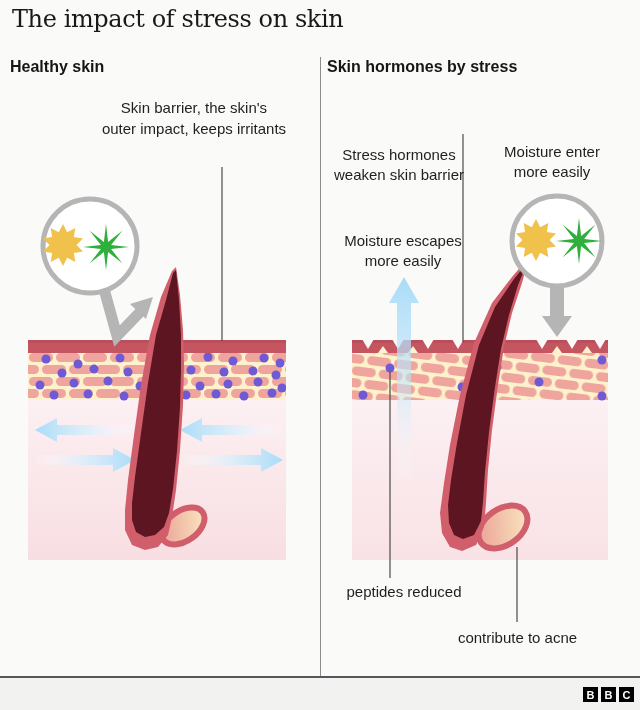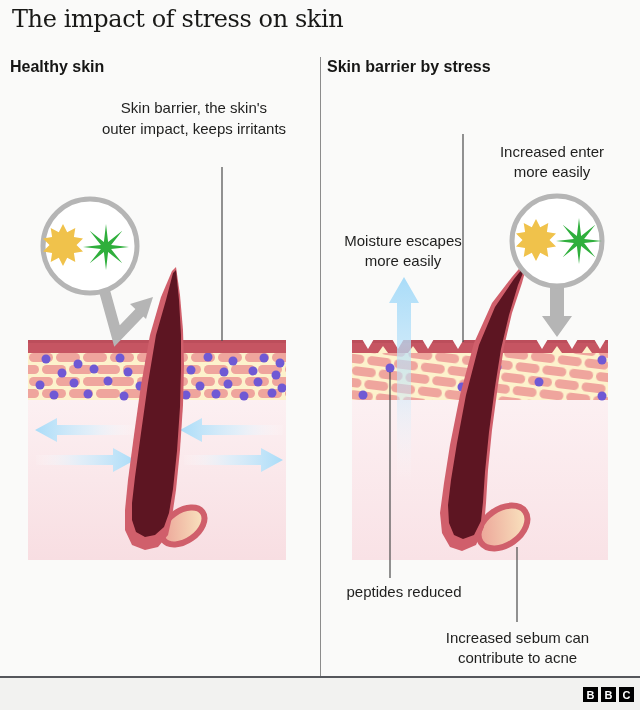--- a/index.html
+++ b/index.html
@@ -53,21 +53,21 @@
   }
 </style>
 </head>
 <body>
 
 <div class="canvas">
 
   <div class="title">The impact of stress on skin</div>
 
   <div class="panel-heading heading-left">Healthy skin</div>
-  <div class="panel-heading heading-right">Skin barrier by stress</div>
+  <div class="panel-heading heading-right">Skin hormones by stress</div>
 
   <div class="divider"></div>
 
   <svg class="layer" style="left:28px; top:255px;" width="258" height="305" viewBox="0 0 258 305">
     <defs>
       <linearGradient id="dermL" x1="0" y1="0" x2="0" y2="1">
         <stop offset="0" stop-color="#fcf0f2"></stop>
           <stop offset="1" stop-color="#f8dee2"></stop>
       </linearGradient>
       <pattern id="brickL" width="54" height="24" patternUnits="userSpaceOnUse" y="97">
@@ -249,34 +249,35 @@
     </g>
 
     <polygon points="404,277 389,303 397,303 397,480 411,480 411,303 419,303" fill="url(#arrUp)"></polygon>
   </svg>
 
   <div class="note note-barrier">
     <span>Skin barrier, the skin's</span>
     <span>outer impact, keeps irritants</span>
   </div>
   <div class="note note-hormones">
+    <span>Stress hormones</span>
+    <span>weaken skin barrier</span>
   </div>
   <div class="note note-irritants">
-    <span>Increased enter</span>
+    <span>Moisture enter</span>
     <span>more easily</span>
   </div>
   <div class="note note-moisture">
     <span>Moisture escapes</span>
     <span>more easily</span>
   </div>
   <div class="note note-peptides">
     <span>peptides reduced</span>
   </div>
   <div class="note note-sebum">
-    <span>Increased sebum can</span>
     <span>contribute to acne</span>
   </div>
 
   <div class="bottom-rule"></div>
   <div class="footer-strip"></div>
 
   <div class="bbc-logo">
     <div class="bbc-block">B</div>
     <div class="bbc-block">B</div>
     <div class="bbc-block">C</div>

